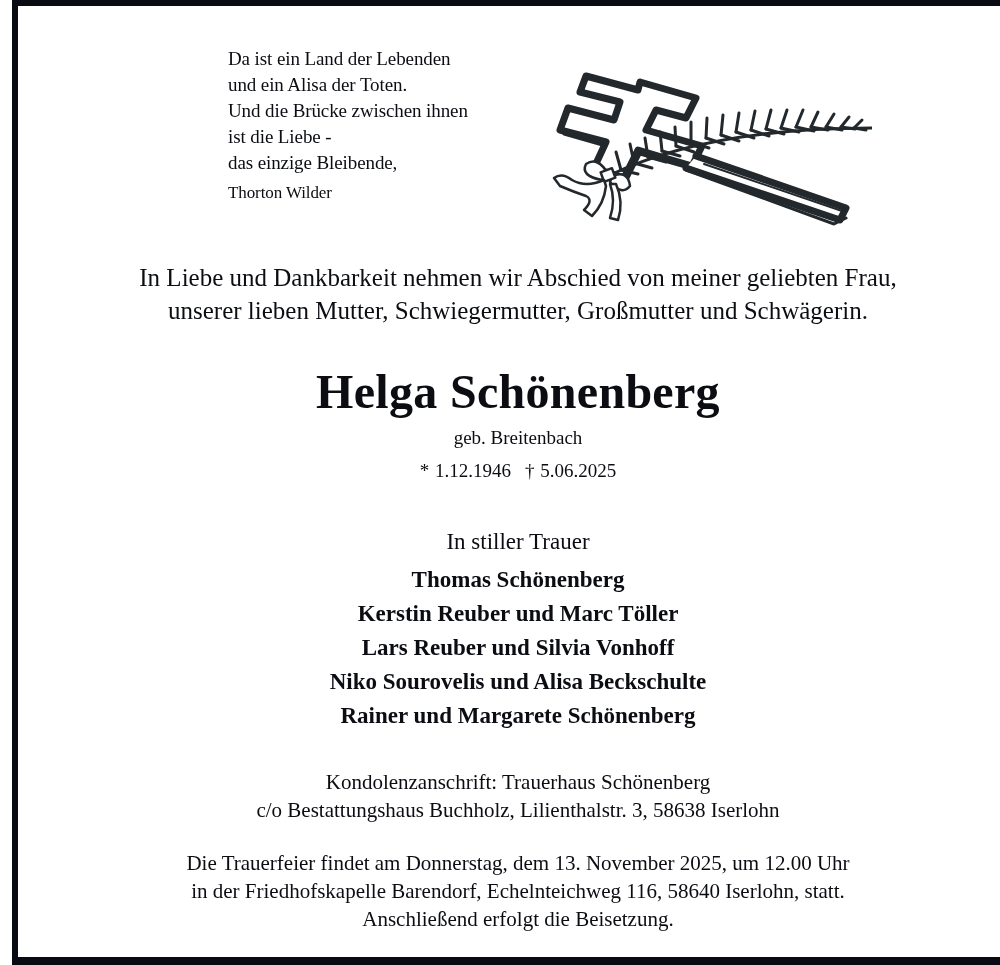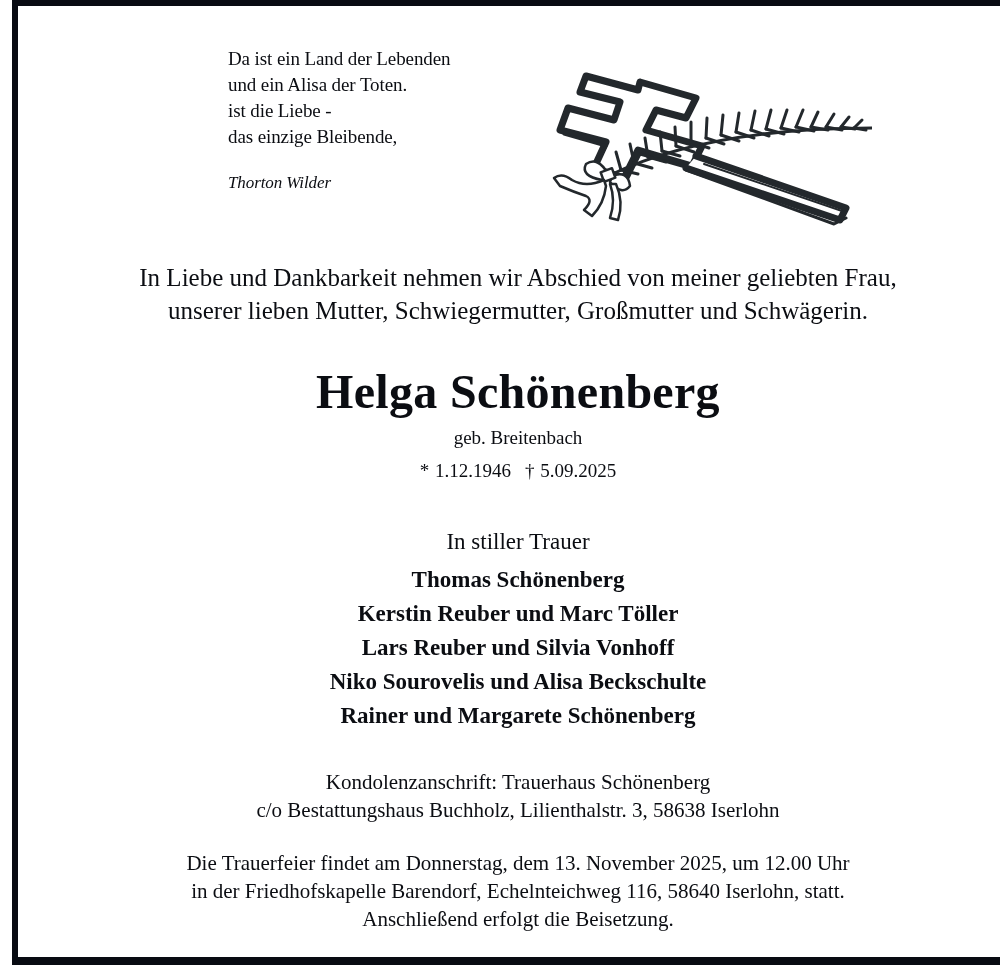--- a/index.html
+++ b/index.html
@@ -30,23 +30,22 @@
       position: absolute;
       left: 210px;
       top: 40px;
       font-size: 19px;
       line-height: 26px;
       letter-spacing: -0.1px;
     }
     .poem .line { display: block; white-space: nowrap; }
     .poem .author {
       display: block;
-      font-style: italic;
       font-size: 17px;
-      margin-top: 22px;
+      margin-top: 6px;
       line-height: 22px;
     }
     .illustration {
       position: absolute;
       left: 528px;
       top: 62px;
       width: 335px;
       height: 158px;
     }
     .center-block {
@@ -106,20 +105,21 @@
     .ceremony span { display: block; }
   </style>
 </head>
 <body>
 
 <div class="frame">
 
   <div class="poem">
     <span class="line">Da ist ein Land der Lebenden</span>
     <span class="line">und ein Alisa der Toten.</span>
+    <span class="line">Und die Brücke zwischen ihnen</span>
     <span class="line">ist die Liebe -</span>
     <span class="line">das einzige Bleibende,</span>
     <span class="author">Thorton Wilder</span>
   </div>
 
   <div class="illustration">
     <svg width="335" height="158" viewBox="0 0 335 158" xmlns="http://www.w3.org/2000/svg">
       <g fill="none" stroke="#23282c" stroke-linejoin="round" stroke-linecap="round">
 
         <path d="M40 8 L92 22 L94 14 L150 30 L140 50 L110 42 L100 62 L156 78 L146 98 L92 82 L78 110 L48 100 L60 74 L14 62 L22 40 L68 52 L74 34 L34 24 Z" stroke-width="7" fill="#ffffff"></path>
@@ -182,21 +182,21 @@
   <div class="center-block intro">
     <span>In Liebe und Dankbarkeit nehmen wir Abschied von meiner geliebten Frau,</span>
     <span>unserer lieben Mutter, Schwiegermutter, Großmutter und Schwägerin.</span>
   </div>
 
   <div class="center-block deceased-name">Helga Schönenberg</div>
 
   <div class="center-block maiden-name">geb. Breitenbach</div>
 
   <div class="center-block dates">
-    <span>* 1.12.1946</span><span class="gap"></span><span>† 5.09.2025</span>
+    <span>* 1.12.1946</span><span class="gap"></span><span>† 5.06.2025</span>
   </div>
 
   <div class="center-block mourning-label">In stiller Trauer</div>
 
   <div class="center-block mourners">
     <span>Thomas Schönenberg</span>
     <span>Kerstin Reuber und Marc Töller</span>
     <span>Lars Reuber und Silvia Vonhoff</span>
     <span>Niko Sourovelis und Alisa Beckschulte</span>
     <span>Rainer und Margarete Schönenberg</span>

